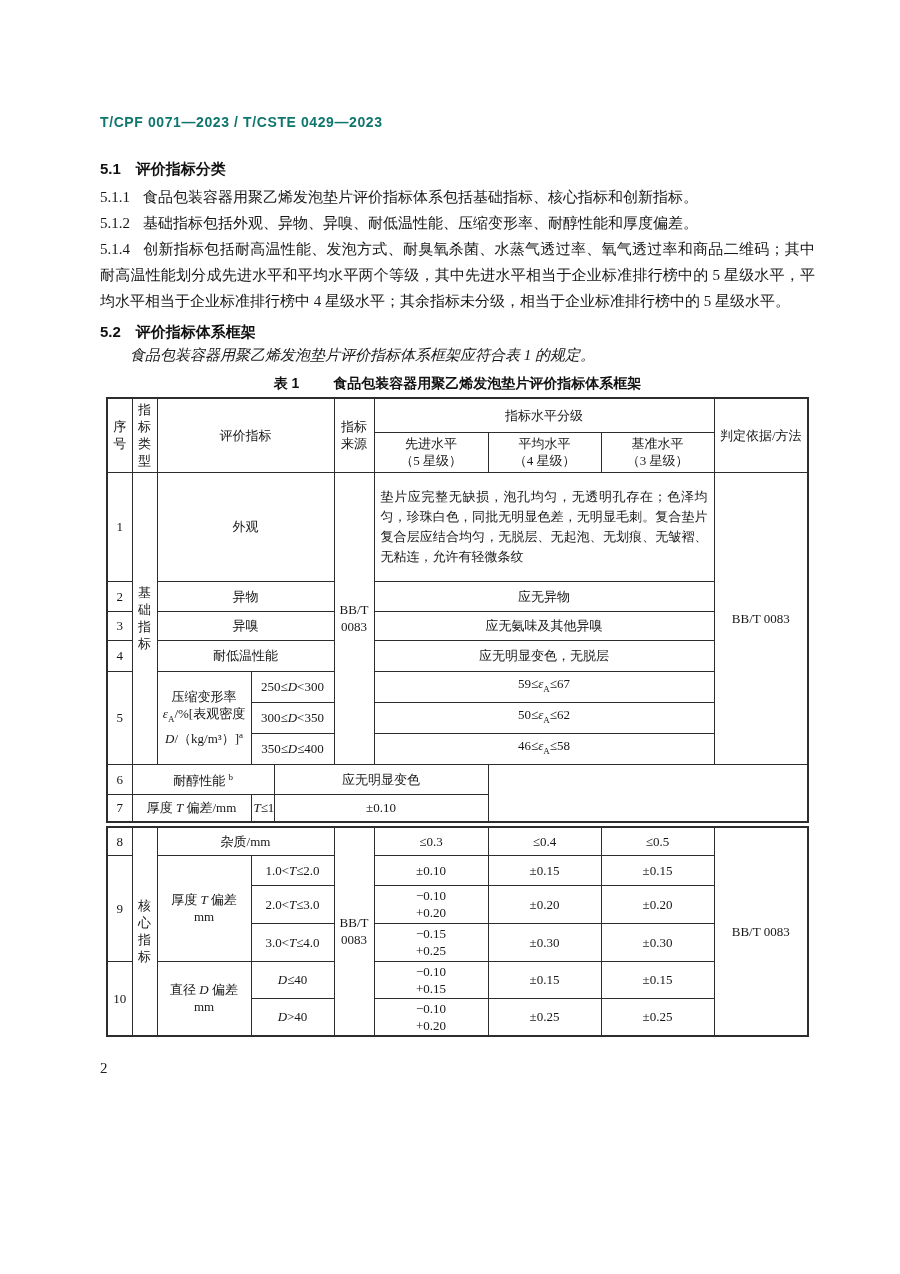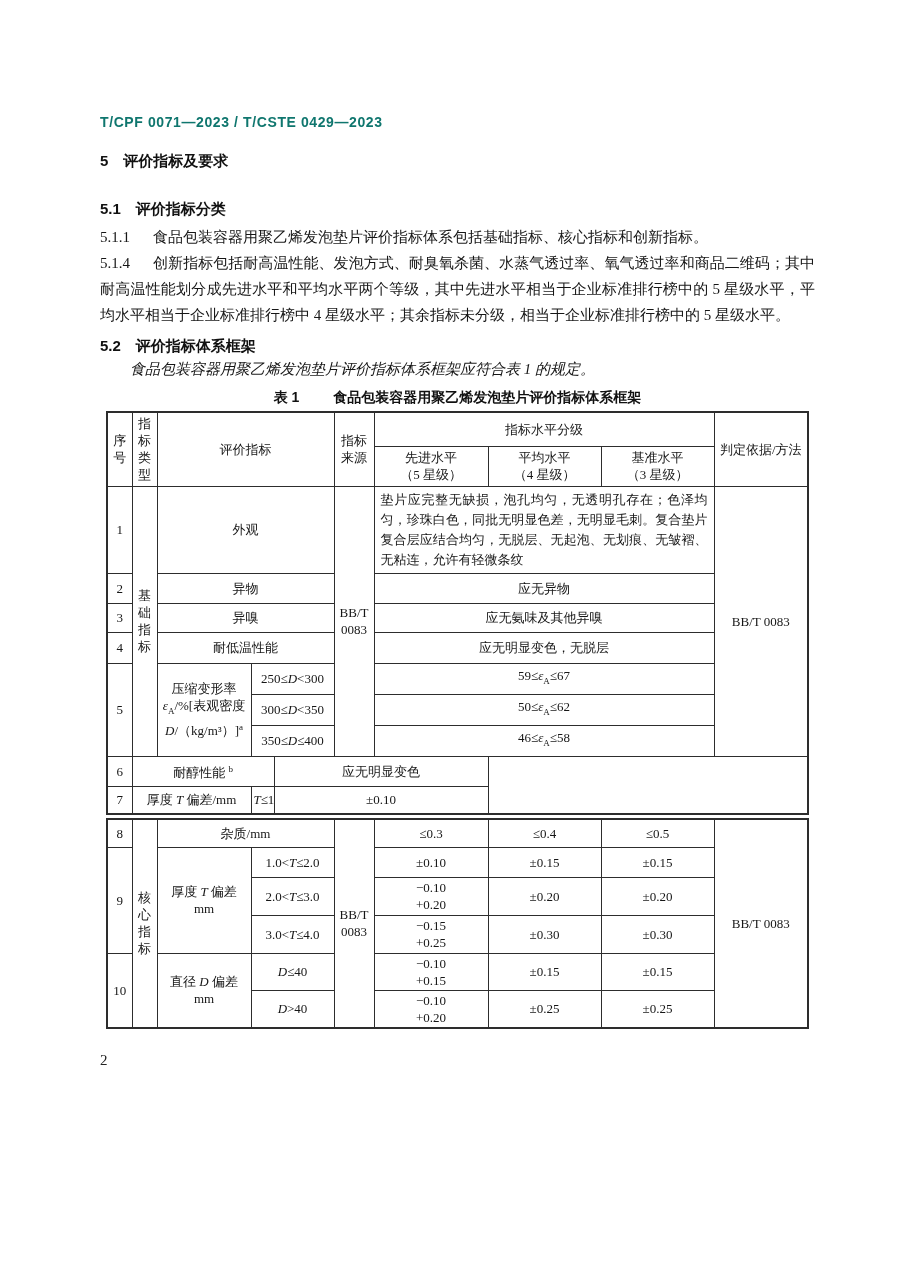--- a/index.html
+++ b/index.html
@@ -24,21 +24,21 @@
     font-family:"Liberation Sans","DejaVu Sans",sans-serif;
     font-weight:bold; font-size:15px; line-height:20px; color:#111;
   }
   .heading .hnum { margin-right:15px; }
   .h-s5  { margin-top:20px; }
   .h-s51 { margin-top:28px; }
   .h-s52 { margin-top:8px; }
   .para {
     font-size:15px; line-height:26px; text-align:justify; color:#161616;
   }
-  .para .pnum { margin-right:23px; }
+  .para .pnum { margin-right:13px; }
   .p-first { margin-top:5px; }
   .p-indent { text-indent:2em;font-style:italic; }
   .tbl-caption {
     margin-top:5px; text-align:center;
     font-family:"Liberation Sans","DejaVu Sans",sans-serif;
     font-weight:bold; font-size:14px; line-height:20px; color:#111;
   }
   .tbl-caption .cap-label { margin-right:34px; }
   table {
     border-collapse:collapse; table-layout:fixed;
@@ -51,48 +51,46 @@
     border:1px solid #2d2d2d;
     text-align:center; vertical-align:middle;
     font-size:13px; line-height:17px;
     padding:1px 2px; color:#161616;
     overflow:hidden;
   }
   td i { font-style:italic; }
   td sub { font-size:9px; vertical-align:sub; }
   td sup { font-size:9px; vertical-align:super; }
   td.just {
-    text-align:justify; padding:3px 6px; line-height:20px;
+    text-align:justify; padding:14px 6px; line-height:20px;
   }
   tr.rh34 td{height:34px;} tr.rh40 td{height:40px;}
   tr.rh84 td{height:84px;} tr.rh30 td{height:30px;}
   tr.rh29 td{height:29px;} tr.rh31 td{height:31px;}
   tr.rh28 td{height:28px;} tr.rh38 td{height:38px;}
   tr.rh36 td{height:36px;}
   .page-num {
     margin-top:22px; font-size:15px; line-height:18px; color:#222;
   }
 </style>
 </head>
 <body>
 
 <div class="page">
 
   <div class="doc-header">T/CPF 0071—2023 / T/CSTE 0429—2023</div>
 
-  <div class="heading h-s5">
-    <span class="hnum">5</span><span>评价指标及要求</span>
-  </div>
 
   <div class="heading h-s51">
     <span class="hnum">5.1</span><span>评价指标分类</span>
   </div>
 
   <p class="para p-first"><span class="pnum">5.1.1</span><span>食品包装容器用聚乙烯发泡垫片评价指标体系包括基础指标、核心指标和创新指标。</span></p>
 
+  <p class="para"><span class="pnum">5.1.2</span><span>基础指标包括外观、异物、异嗅、耐低温性能、压缩变形率、耐醇性能和厚度偏差。</span></p>
 
 
   <p class="para"><span class="pnum">5.1.4</span><span>创新指标包括耐高温性能、发泡方式、耐臭氧杀菌、水蒸气透过率、氧气透过率和商品二维码；其中耐高温性能划分成先进水平和平均水平两个等级，其中先进水平相当于企业标准排行榜中的 5 星级水平，平均水平相当于企业标准排行榜中 4 星级水平；其余指标未分级，相当于企业标准排行榜中的 5 星级水平。</span></p>
 
   <div class="heading h-s52">
     <span class="hnum">5.2</span><span>评价指标体系框架</span>
   </div>
 
   <p class="para p-indent"><span>食品包装容器用聚乙烯发泡垫片评价指标体系框架应符合表 1 的规定。</span></p>
 

